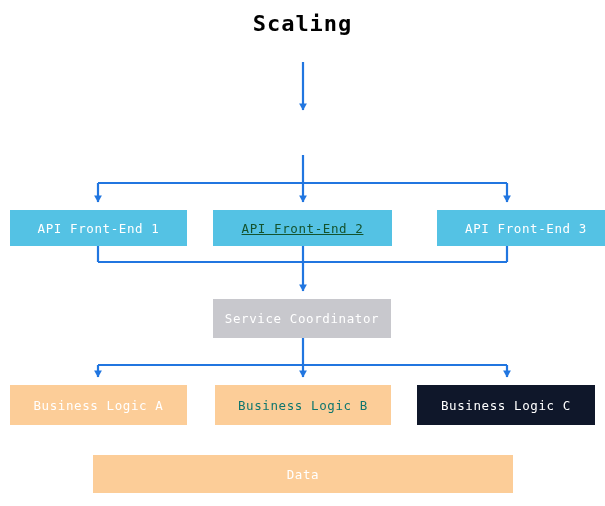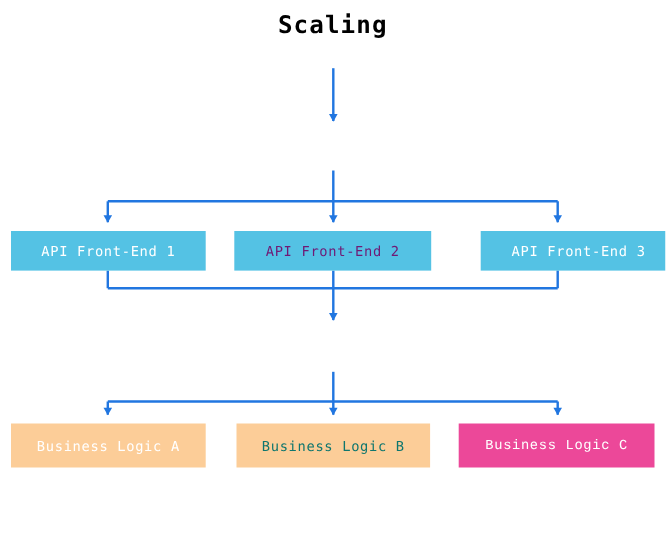--- a/index.html
+++ b/index.html
@@ -85,19 +85,21 @@
 
       <line x1="303" y1="338" x2="303" y2="365"></line>
       <line x1="98" y1="365" x2="507" y2="365"></line>
       <line x1="98" y1="365" x2="98" y2="377" marker-end="url(#arrowhead)"></line>
       <line x1="303" y1="365" x2="303" y2="377" marker-end="url(#arrowhead)"></line>
       <line x1="507" y1="365" x2="507" y2="377" marker-end="url(#arrowhead)"></line>
     </g>
   </svg>
 
   <div class="node" style="left: 10px; top: 210px; width: 177px; height: 36px; background: rgb(84, 194, 228); color: rgb(255, 255, 255);">API Front-End 1</div>
-  <div class="node" style="left: 213px; top: 210px; width: 179px; height: 36px; background: rgb(84, 194, 228); color: #701a75;">API Front-End 2</div>
+  <div class="node" style="left: 213px; top: 210px; width: 179px; height: 36px; background: rgb(84, 194, 228); color: #14532d; text-decoration: underline;">API Front-End 2</div>
   <div class="node" style="left: 417px; top: 210px; width: 178px; height: 36px; background: rgb(84, 194, 228); color: rgb(255, 255, 255); margin-left: 20px;">API Front-End 3</div>
+  <div class="node" style="left: 213px; top: 299px; width: 178px; height: 39px; background: rgb(200, 200, 205); color: rgb(255, 255, 255);">Service Coordinator</div>
   <div class="node" style="left: 10px; top: 385px; width: 177px; height: 40px; background: rgb(252, 205, 152); color: rgb(255, 255, 255);">Business Logic A</div>
   <div class="node" style="left: 215px; top: 385px; width: 176px; height: 40px; background: rgb(252, 205, 152); color: #0f766e;">Business Logic B</div>
-  <div class="node" style="left: 417px; top: 385px; width: 178px; height: 40px; background: #ec4899; color: rgb(255, 255, 255); font-family: Liberation Mono, monospace;">Business Logic C</div>
+  <div class="node" style="left: 417px; top: 385px; width: 178px; height: 40px; background: #0f172a; color: rgb(255, 255, 255);">Business Logic C</div>
+  <div class="node" style="left: 93px; top: 455px; width: 420px; height: 38px; background: rgb(252, 205, 152); color: rgb(255, 255, 255);">Data</div>
 
 </div>
 
 </body></html>

